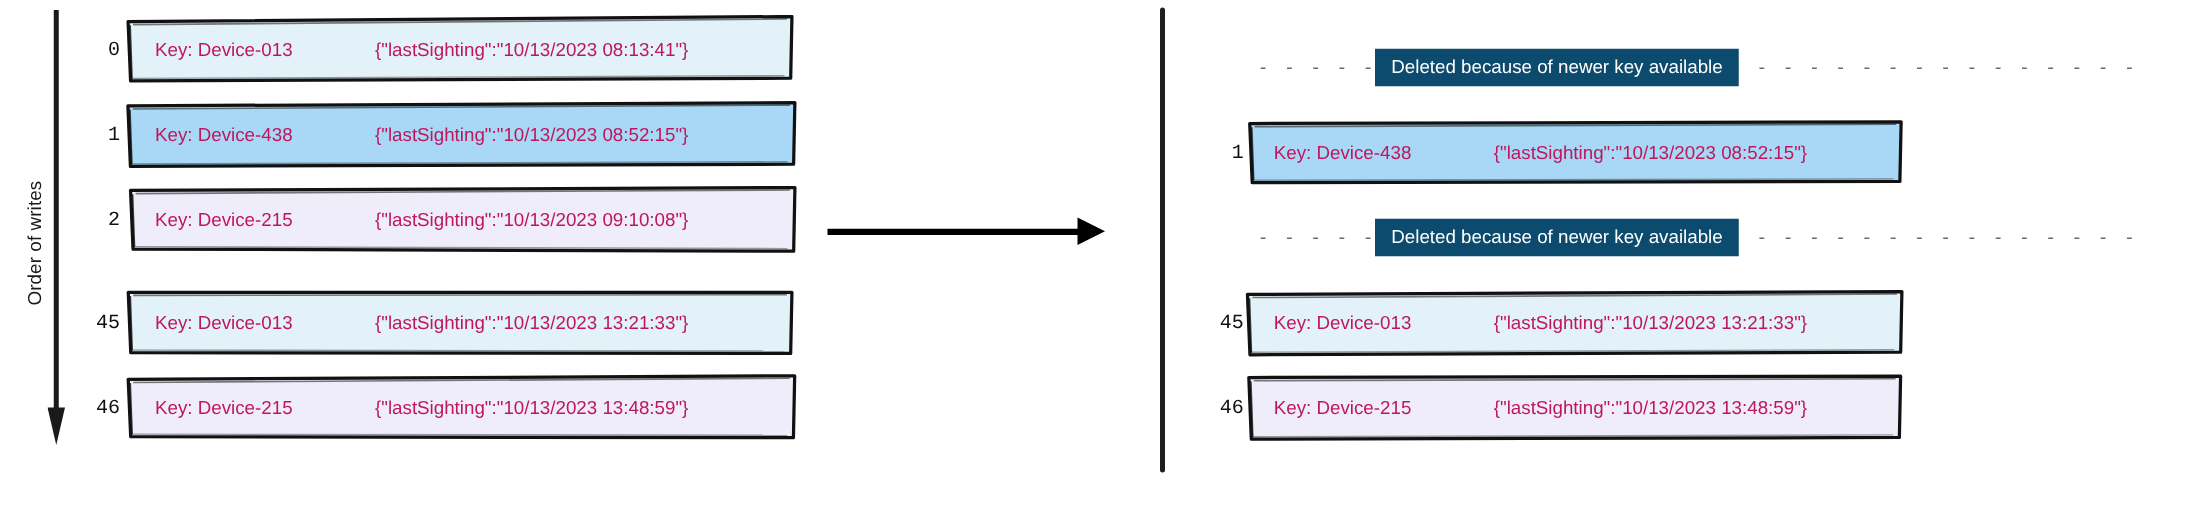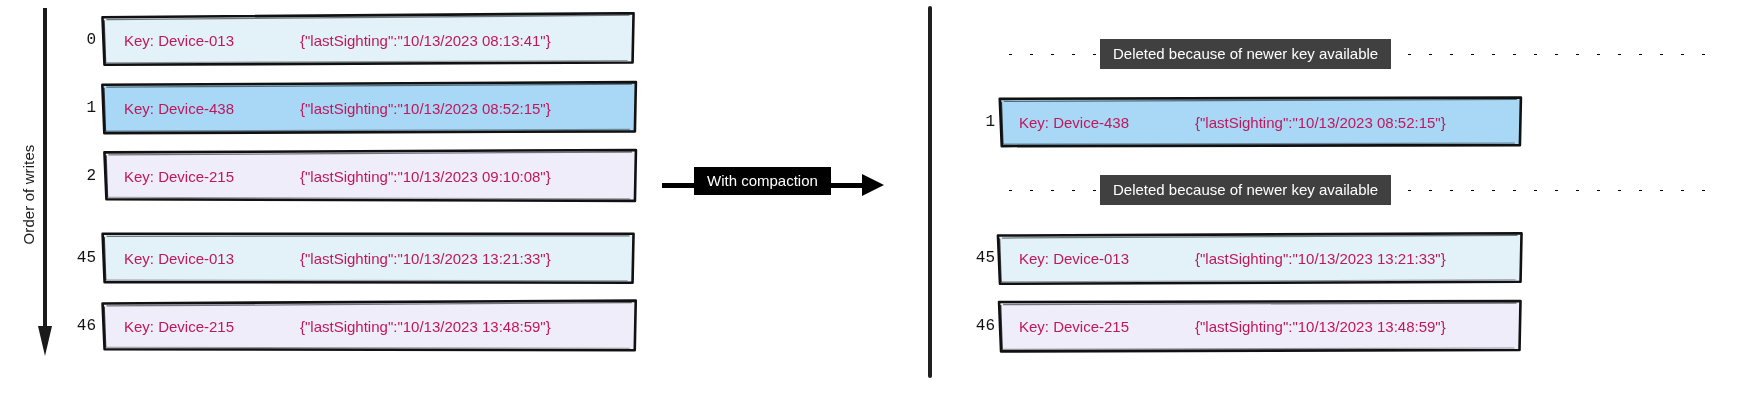--- a/index.html
+++ b/index.html
@@ -153,21 +153,21 @@
     top: 13px;
     height: 5px;
     background-image: radial-gradient(#000000 1.6px, transparent 1.8px);
     background-size: 21px 5px;
     background-position: 2px center;
     background-repeat: repeat-x;
   }
   .deleted-label {
     position: absolute;
     top: 0;
-    background: #404040;
+    background: #0c4a6e;
     color: #ffffff;
     font-size: 15px;
     line-height: 30px;
     padding: 0 13px;
     white-space: nowrap;
   }
 </style>
 </head>
 <body>
 
@@ -257,21 +257,20 @@
             <span class="card-key">Key: Device-215</span>
             <span class="card-value">{"lastSighting":"10/13/2023 13:48:59"}</span>
           </div>
         </div>
       </div>
     </div>
 
   <div class="compaction">
     <div class="compaction-line"></div>
     <div class="compaction-head"></div>
-    <div class="compaction-label">With compaction</div>
   </div>
 
   <div id="right-rows">
       <div class="deleted" style="top: 39px; left: 998px; width: 717px;">
         <div class="deleted-dots" style="left: 0px; width: 717px;"></div>
         <div class="deleted-label" style="left: 102px;">Deleted because of newer key available</div>
       </div>
       <div class="row" style="top: 94px; left: 965px; width: 560px;">
         <div class="row-index">1</div>
         <div class="card" style="left: 30px; width: 530px;">

